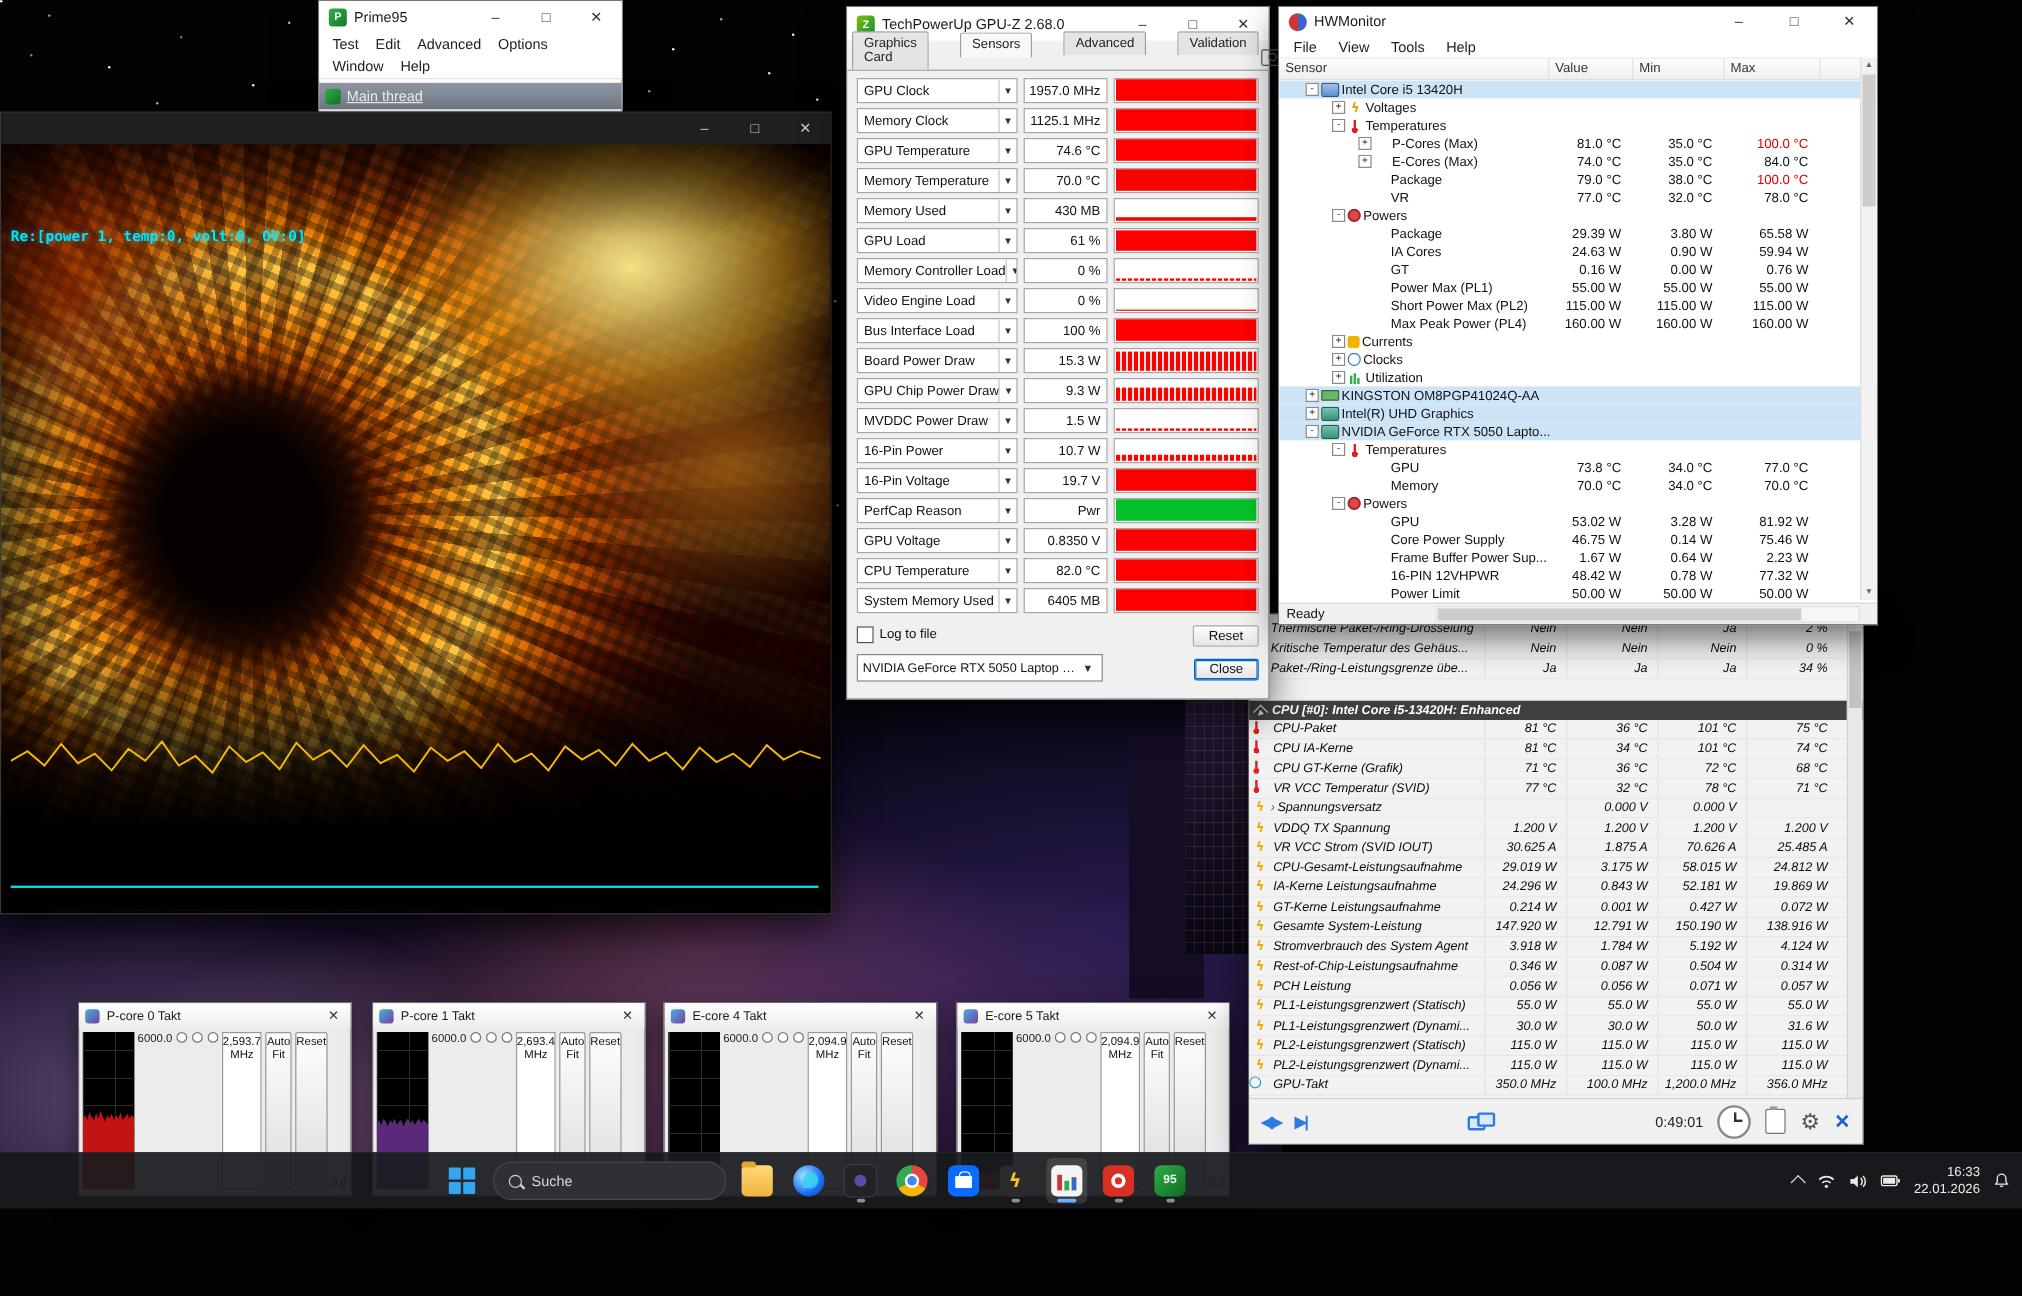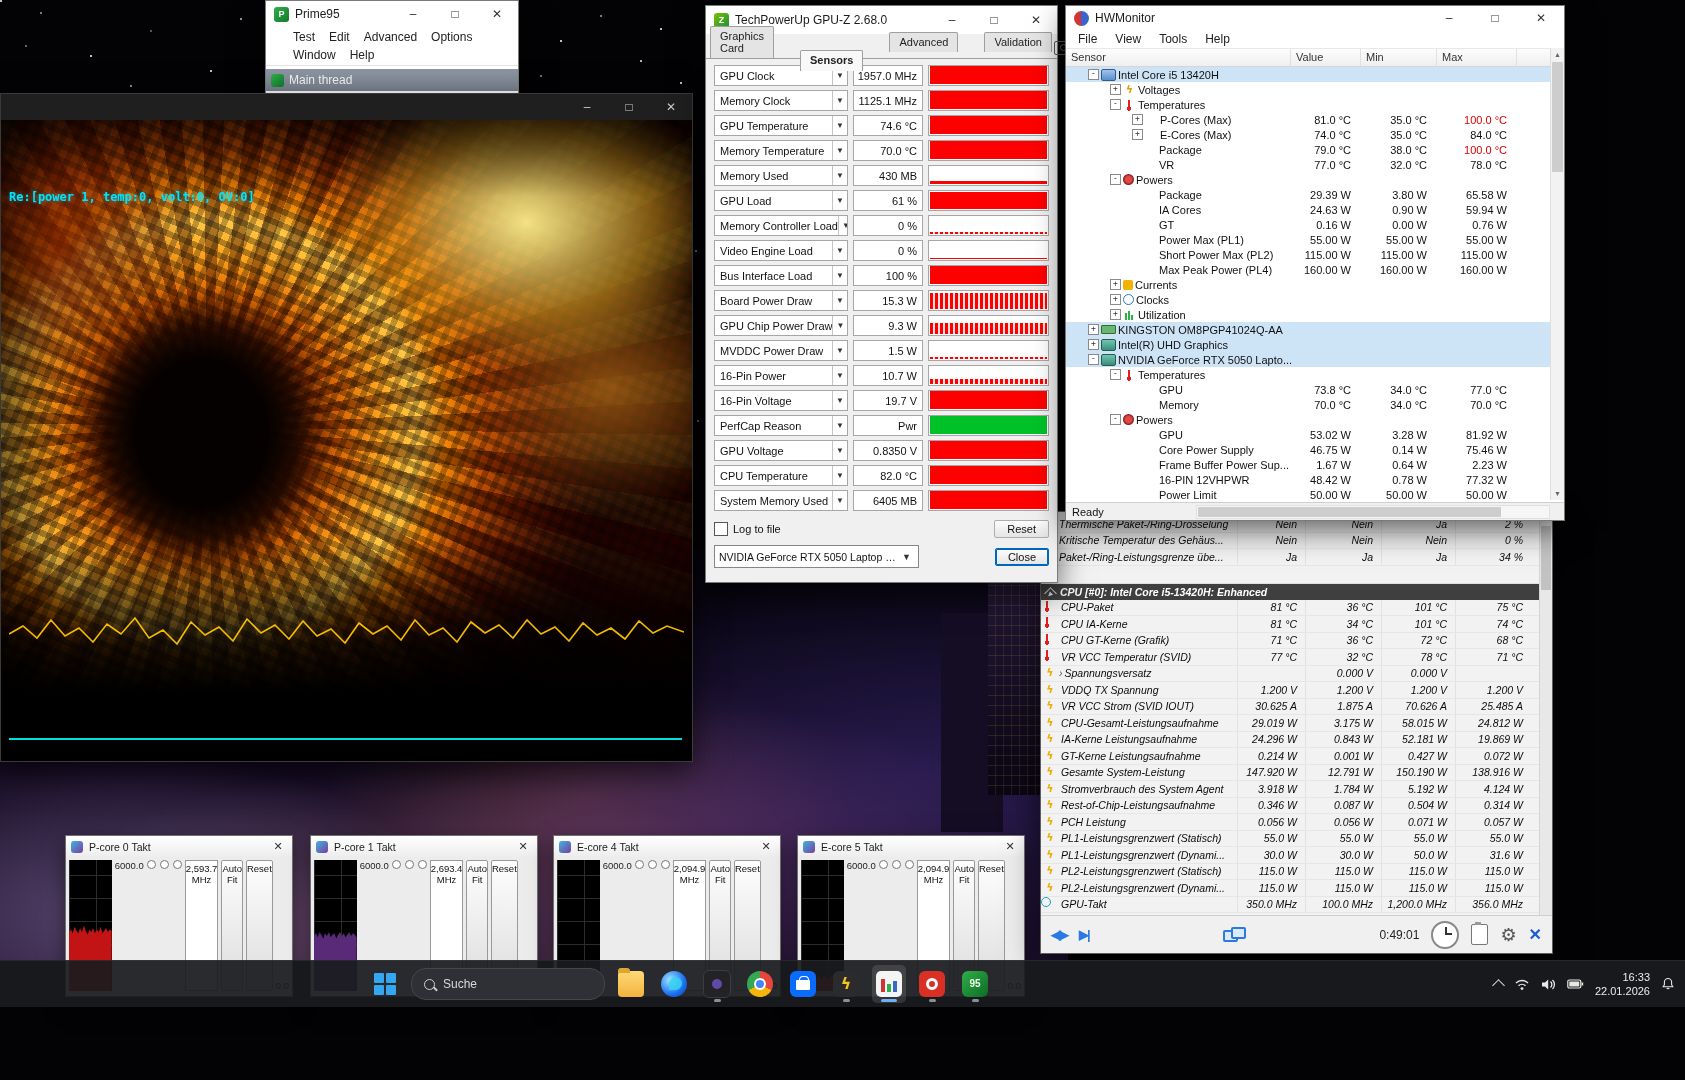--- a/index.html
+++ b/index.html
@@ -37,24 +37,24 @@
   .tbar.dark .cbtn{color:#c9c9c9;}
   .appico{width:15px;height:15px;border-radius:3px;flex:0 0 15px;display:inline-flex;
           align-items:center;justify-content:center;font-size:9px;font-weight:bold;color:#fff;}
   .p95ico{background:linear-gradient(135deg,#2fae4a,#137a2b);}
   .gzico{background:linear-gradient(135deg,#79c000,#1a8f3c);}
   .hmico{background:linear-gradient(90deg,#d23333 50%,#3a66cc 50%);border-radius:50%;}
   .gfico{background:linear-gradient(135deg,#3fb4e0,#7a3ea0);}
 
   
   .prime95{left:265px;top:0;width:252px;height:104px;z-index:1;background:#fff;}
-  .prime95 .menubar{display:flex;flex-wrap:wrap;background:#fff;padding:1px 20px;border-bottom:1px solid #e4e4e4;}
+  .prime95 .menubar{display:flex;flex-wrap:wrap;background:#fff;padding:1px 4px;border-bottom:1px solid #e4e4e4;}
   .prime95 .mitem{padding:1px 7px;font-size:12px;line-height:16px;color:#222;}
   .mdichild{margin-top:3px;height:22px;background:linear-gradient(#8d95a2,#79828f);display:flex;
-            align-items:center;gap:5px;padding-left:5px;color:#f2f2f2;font-size:12px;}
+            align-items:center;gap:5px;padding-left:5px;color:#f2f2f2;font-size:12px;text-decoration:underline;}
   .mdichild .appico{width:13px;height:13px;flex:0 0 13px;}
 
   
   .fractal{left:0;top:93px;width:691px;height:667px;z-index:2;background:#000;border-color:#3a3a3a;}
   .fbody{position:relative;height:639px;overflow:hidden;background:#000;}
   .flayer{position:absolute;inset:0;}
   .f-base{background:radial-gradient(ellipse 58% 62% at 30% 48%,
     #000000 0%,#160700 10%,#4a1700 18%,#933400 26%,#da6300 34%,#ffa41e 44%,#ffc846 52%,
     #ee7c00 60%,#b64100 70%,#6e1d00 80%,#360b00 90%,#150300 100%);}
   .f-spokes{background:repeating-conic-gradient(from 15deg at 30% 48%,
@@ -79,21 +79,21 @@
   .f-wave{position:absolute;left:8px;top:488px;width:675px;height:46px;}
   .f-scanline{position:absolute;left:8px;right:10px;top:618px;height:2px;background:#00dede;}
 
   
   .gpuz{left:705px;top:5px;width:351px;height:576px;z-index:5;}
   .gpuz .tbar{height:28px;}
   .gz-tabs{display:flex;align-items:flex-end;height:24px;background:#f0f0f0;
            border-bottom:1px solid #9f9f9f;padding:0 4px;}
   .gz-tab{padding:3px 9px 4px;font-size:11px;border:1px solid #9f9f9f;border-bottom:none;
           background:#e4e4e4;margin-right:2px;border-radius:2px 2px 0 0;color:#222;}
-  .gz-tab.active{background:#f8f8f8;font-weight:bold;position:relative;top:18px;padding-bottom:5px;}
+  .gz-tab.active{background:#f8f8f8;font-weight:normal;position:relative;top:1px;padding-bottom:5px;}
   .gz-tools{margin-left:auto;display:flex;align-items:center;gap:8px;padding-right:6px;padding-bottom:3px;}
   .cam{width:17px;height:12px;border:1px solid #555;border-radius:2px;position:relative;}
   .cam::after{content:"";position:absolute;left:5px;top:2px;width:5px;height:5px;border:1px solid #555;border-radius:50%;}
   .refresh{font-size:13px;color:#444;line-height:12px;}
   .burger{font-size:14px;color:#444;line-height:12px;}
   .gz-panel{padding:6px 8px 0;}
   .gz-row{display:grid;grid-template-columns:134px 70px 1fr;gap:5px;height:21px;margin-bottom:4px;}
   .gz-lab{display:flex;align-items:center;border:1px solid #a6a6a6;background:#fff;
           padding:0 0 0 5px;font-size:11px;white-space:nowrap;overflow:hidden;}
   .gz-caret{margin-left:auto;border-left:1px solid #c4c4c4;align-self:stretch;display:flex;
@@ -317,21 +317,21 @@
     <div class="tbar">
       <span class="appico gzico">Z</span>
       <span class="ttl">TechPowerUp GPU-Z 2.68.0</span>
       <span class="btns">
         <span class="cbtn">–</span>
         <span class="cbtn">□</span>
         <span class="cbtn">✕</span>
       </span>
     </div>
     <div class="gz-tabs">
-      <span class="tabwrap" style="display:flex;align-items:center;gap:24px;">
+      <span class="tabwrap" style="display:flex;align-items:flex-start;gap:24px;">
 
           <span class="gz-tab">Graphics Card</span>
 
           <span class="gz-tab active">Sensors</span>
 
           <span class="gz-tab">Advanced</span>
 
           <span class="gz-tab">Validation</span>
         </span>
       <span class="gz-tools">

